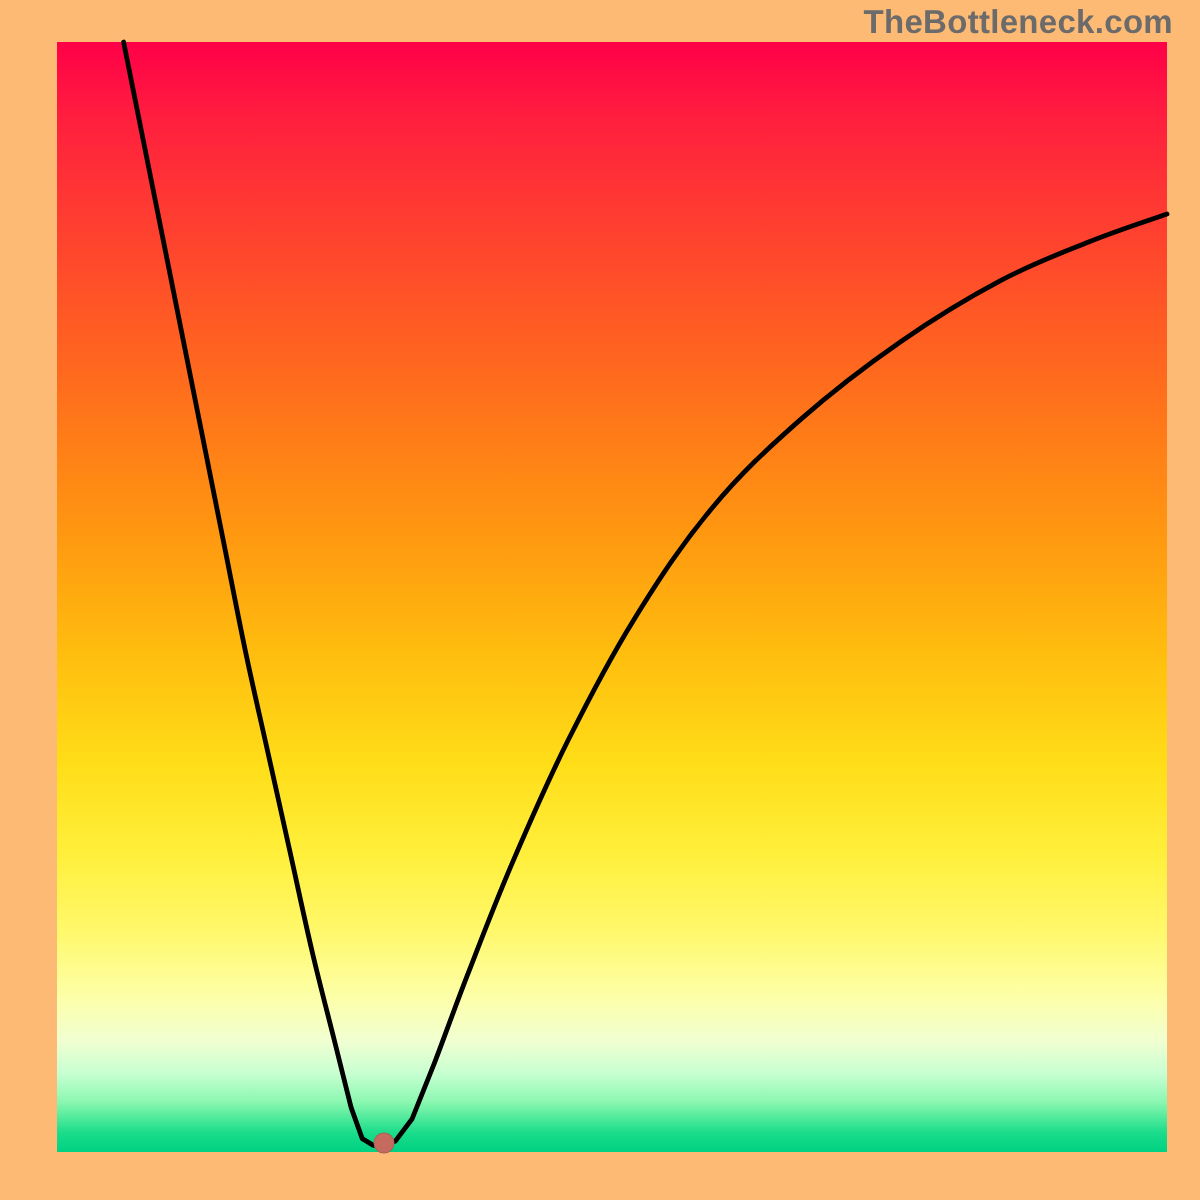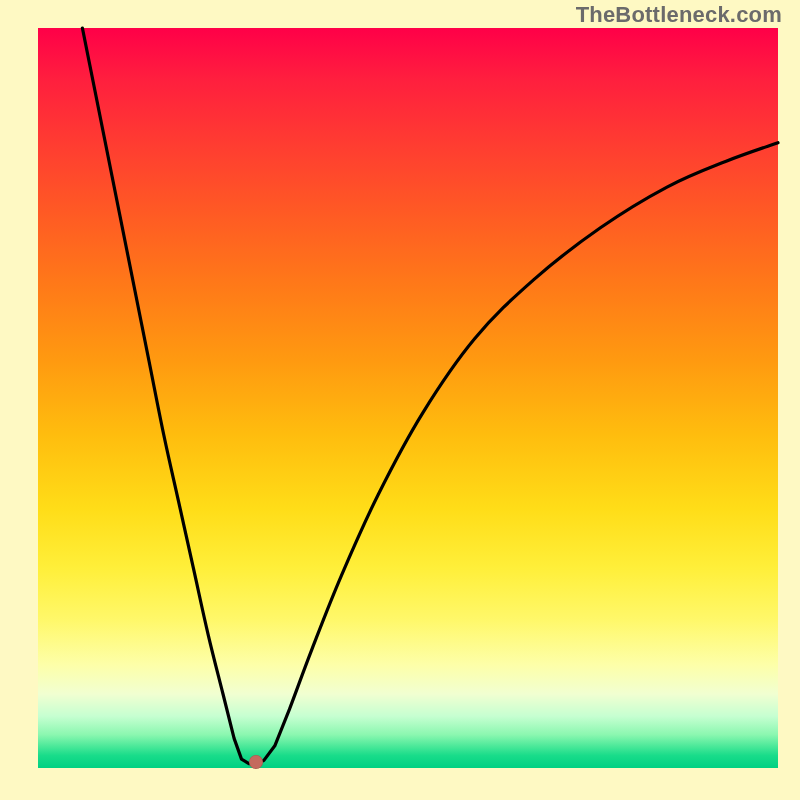--- a/index.html
+++ b/index.html
@@ -7,21 +7,21 @@
     padding: 0;
     width: 800px;
     height: 800px;
     background: #000;
     overflow: hidden;
   }
   .frame {
     position: relative;
     width: 800px;
     height: 800px;
-    background: #fef9c3;
+    background: #fdba74;
   }
   .attribution {
     position: absolute;
     top: 2px;
     right: 18px;
     font-family: Arial, Helvetica, sans-serif;
     font-size: 22px;
     font-weight: 600;
     color: #6b6b6b;
     letter-spacing: 0.2px;

